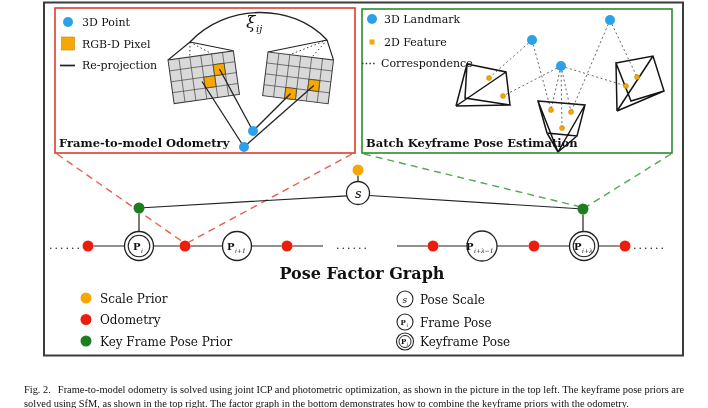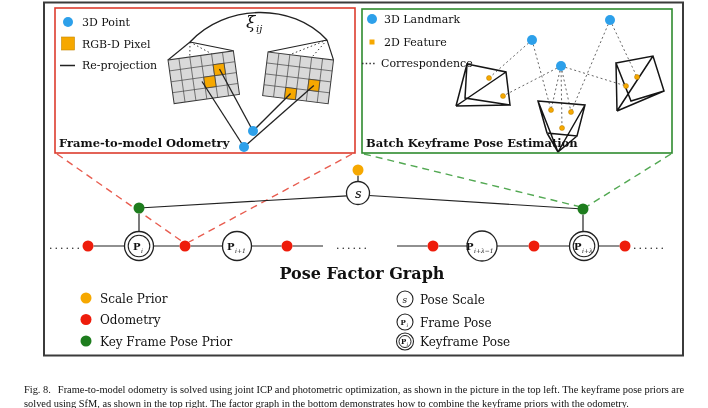--- a/index.html
+++ b/index.html
@@ -1,17 +1,17 @@
 <!DOCTYPE html>
 <html><head>
 <meta charset="utf-8">
 <style>
   html,body{margin:0;padding:0;background:#fff;}
   .page{position:relative;width:708px;height:408px;background:#fff;overflow:hidden;
-        font-family:"DejaVu Serif","Liberation Serif",serif;border-radius:21px;}
+        font-family:"DejaVu Serif","Liberation Serif",serif;}
   svg{position:absolute;left:0;top:0;}
   text{fill:#111;}
   .leg{font-size:11px;}
   .leg-sm{font-size:11px;}
   .panel-title{font-size:11.5px;font-weight:bold;}
   .fg-title{font-size:16px;font-weight:bold;}
   .node-label{font-size:10px;font-weight:bold;}
   .node-sub{font-size:6px;font-style:italic;}
   .s-label{font-size:13px;font-style:italic;}
   .legend-text{font-size:12px;}
@@ -207,14 +207,14 @@
 
       <circle cx="405" cy="341.5" r="8.5" fill="#fff" stroke="#222" stroke-width="1.1"></circle>
       <circle cx="405" cy="341.5" r="6" fill="#fff" stroke="#222" stroke-width="1"></circle>
       <text x="401" y="344.2" class="mini-p">P</text>
       <text x="406.5" y="346.4" class="mini-sub">i</text>
       <text x="420" y="345.5" class="legend-text">Keyframe Pose</text>
     </g>
   </g>
 </svg>
 
-<p class="caption"><span class="cap-label">Fig. 8.</span><span>Frame-to-model odometry is solved using joint ICP and photometric optimization, as shown in the picture in the top left. The keyframe pose priors are solved using SfM, as shown in the top right. The factor graph in the bottom demonstrates how to combine the keyframe priors with the odometry.</span></p>
+<p class="caption"><span class="cap-label">Fig. 2.</span><span>Frame-to-model odometry is solved using joint ICP and photometric optimization, as shown in the picture in the top left. The keyframe pose priors are solved using SfM, as shown in the top right. The factor graph in the bottom demonstrates how to combine the keyframe priors with the odometry.</span></p>
 </div>
 
 </body></html>

